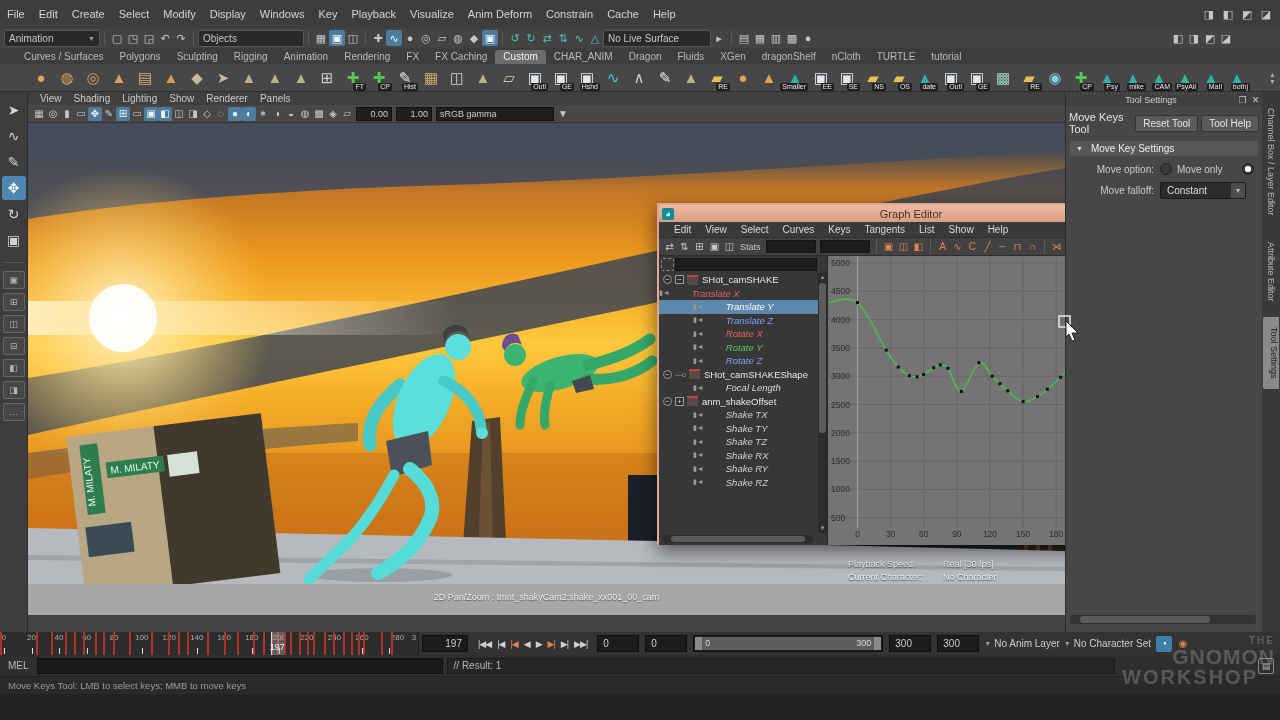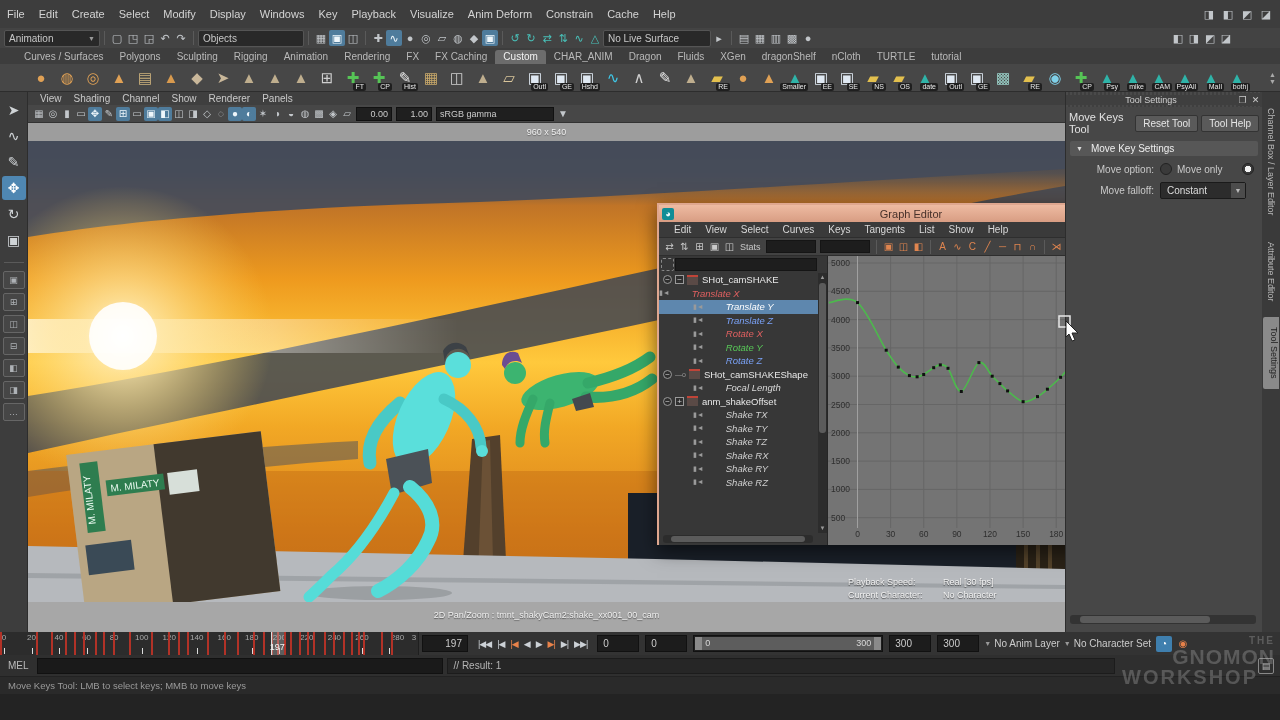--- a/index.html
+++ b/index.html
@@ -444,21 +444,21 @@
       <div class="layout-btn">⊟</div>
       <div class="layout-btn">◧</div>
       <div class="layout-btn">◨</div>
       <div class="layout-btn">…</div>
     </div>
 
   <div id="viewport" class="abs">
     <div id="vp-menus">
         <span class="vp-menu-item">View</span>
         <span class="vp-menu-item">Shading</span>
-        <span class="vp-menu-item">Channel</span>
+        <span class="vp-menu-item">Lighting</span>
         <span class="vp-menu-item">Show</span>
         <span class="vp-menu-item">Renderer</span>
         <span class="vp-menu-item">Panels</span>
       </div>
     <div id="vp-toolbar">
         <span class="vpicon">▦</span>
         <span class="vpicon">◎</span>
         <span class="vpicon">▮</span>
         <span class="vpicon">▭</span>
         <span class="vpicon active">✥</span>
@@ -478,23 +478,20 @@
         <span class="vpicon">◒</span>
         <span class="vpicon">◍</span>
         <span class="vpicon">▩</span>
         <span class="vpicon">◈</span>
         <span class="vpicon">▱</span>
         <span class="vp-field" style="width: 28px;">0.00</span>
         <span class="vp-field" style="width: 28px;">1.00</span>
         <span class="vp-field" style="width: 110px; text-align: left;">sRGB gamma</span>
         <span class="vpicon">▼</span>
       </div>
-    <div id="gate-top">
-      <span id="res-label">960 x 540</span>
-    </div>
     <div id="scene">
       <svg width="1037" height="461" viewBox="0 0 1037 461">
         <defs>
           <linearGradient id="sky" x1="0" y1="0" x2="0" y2="1">
             <stop offset="0" stop-color="#3a4250"></stop>
               <stop offset="0.07" stop-color="#55504f"></stop>
             <stop offset="0.14" stop-color="#c07427"></stop>
               <stop offset="0.3" stop-color="#ee9a1e"></stop>
             <stop offset="0.48" stop-color="#ffc93c"></stop>
               <stop offset="0.62" stop-color="#f2a825"></stop>

